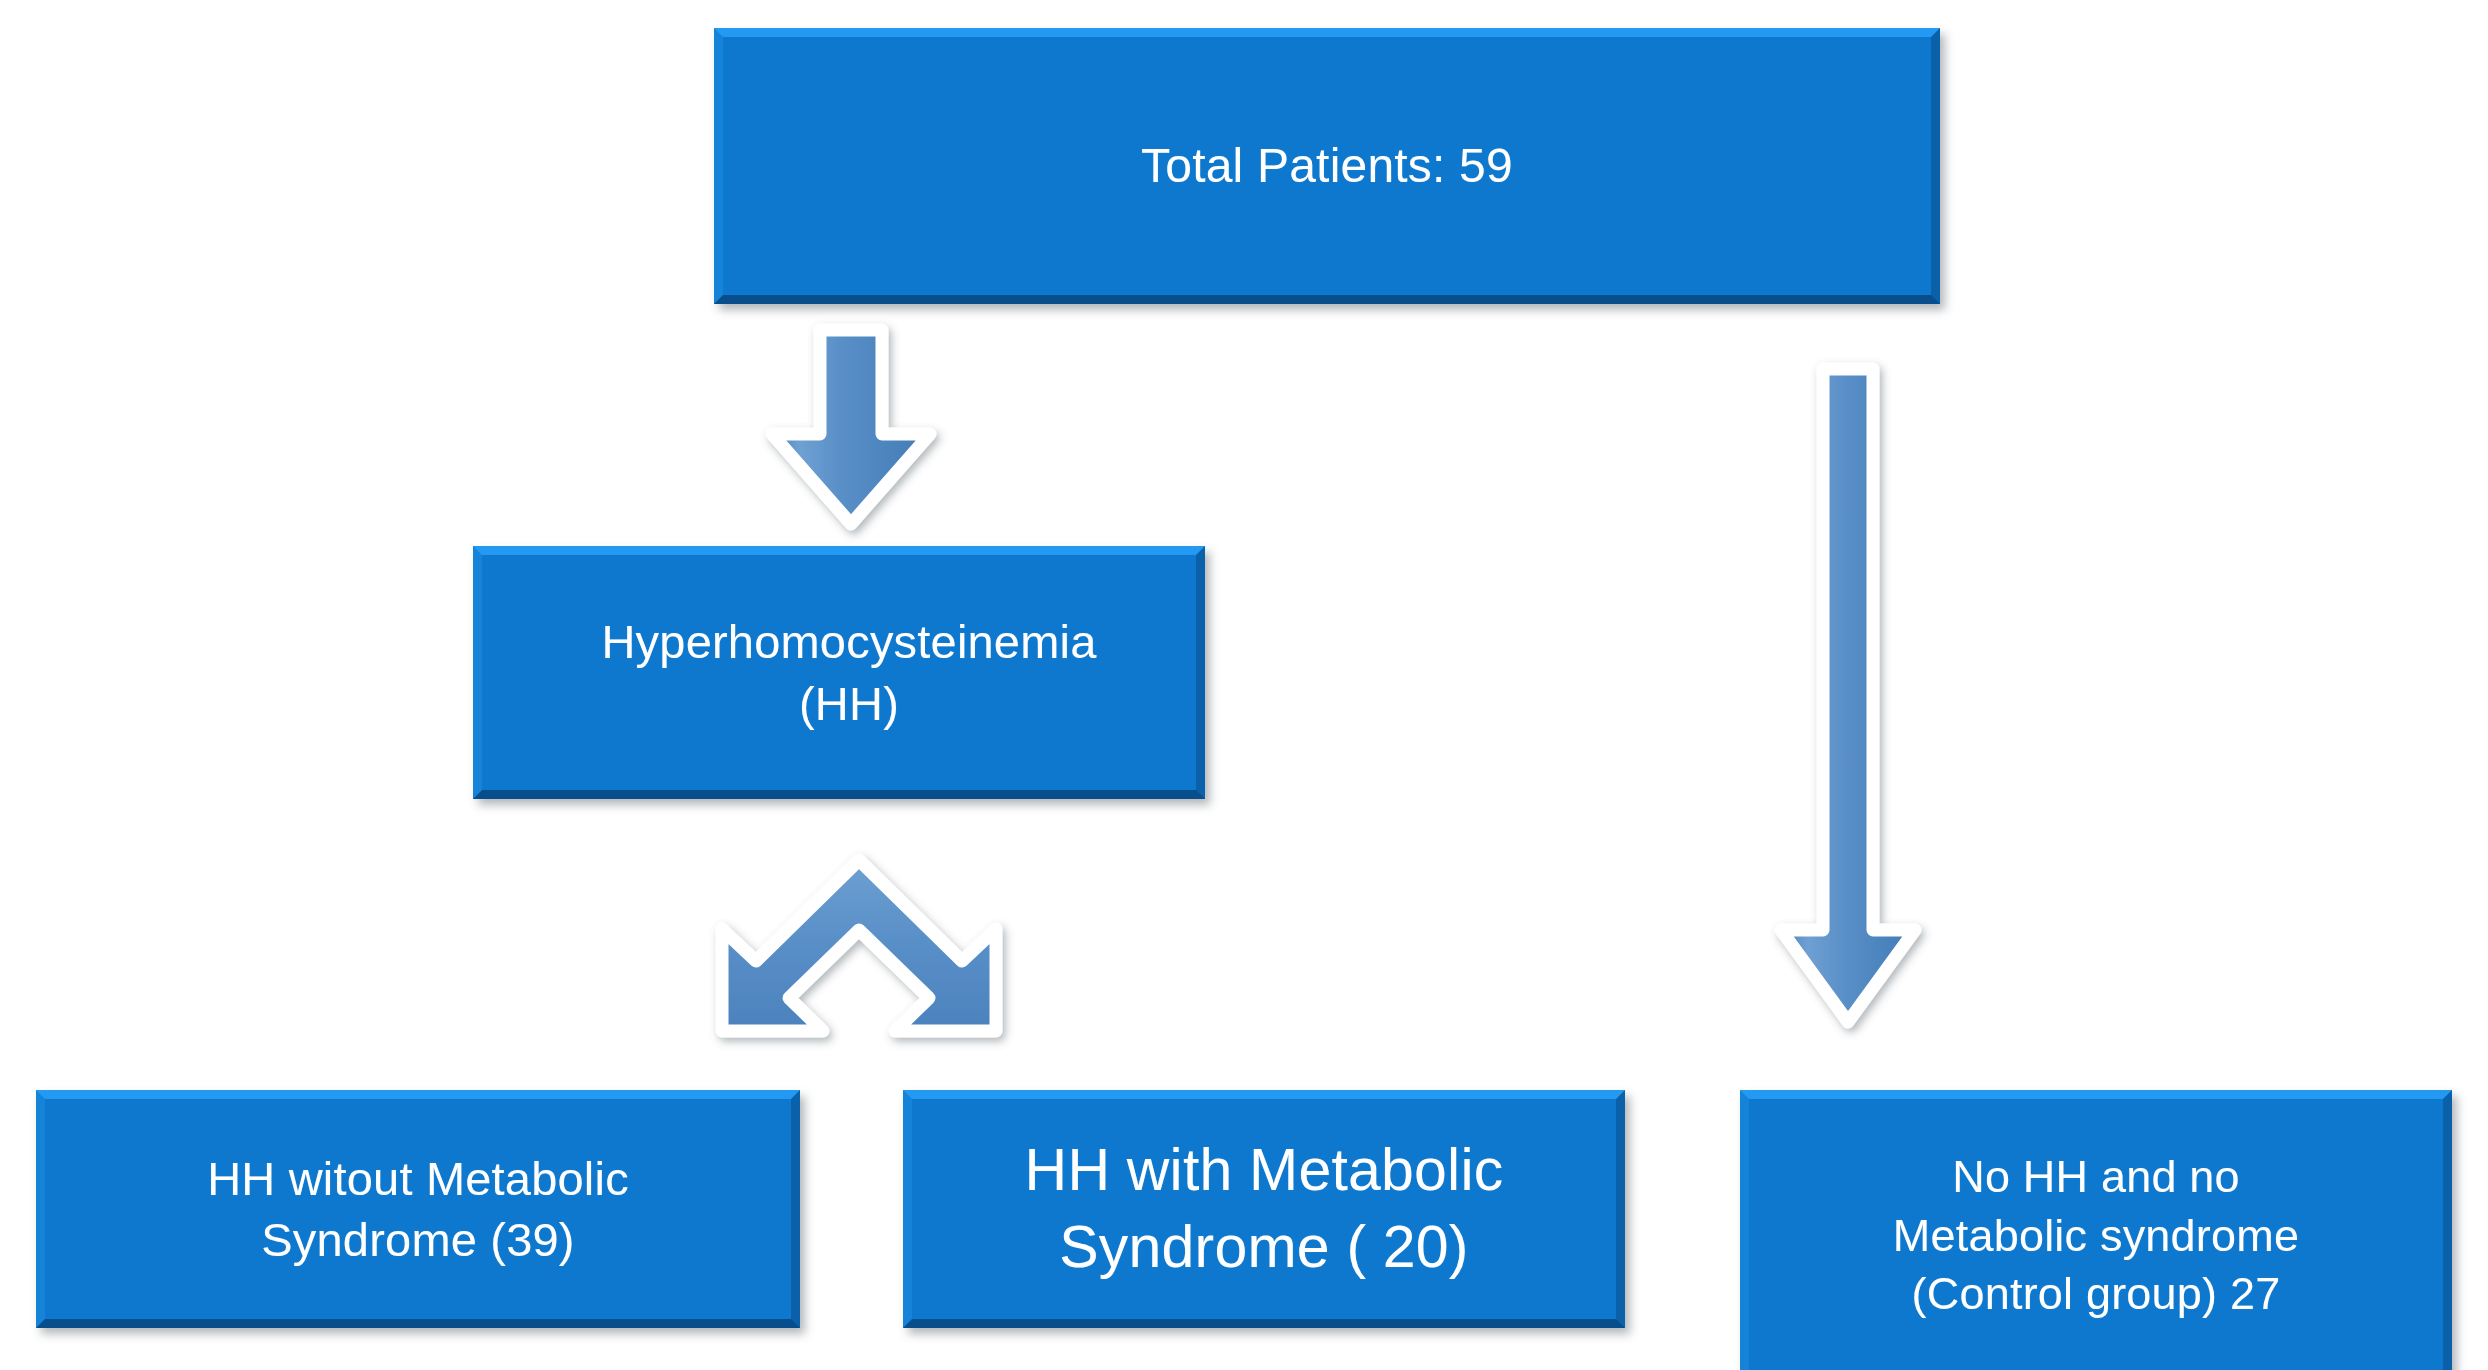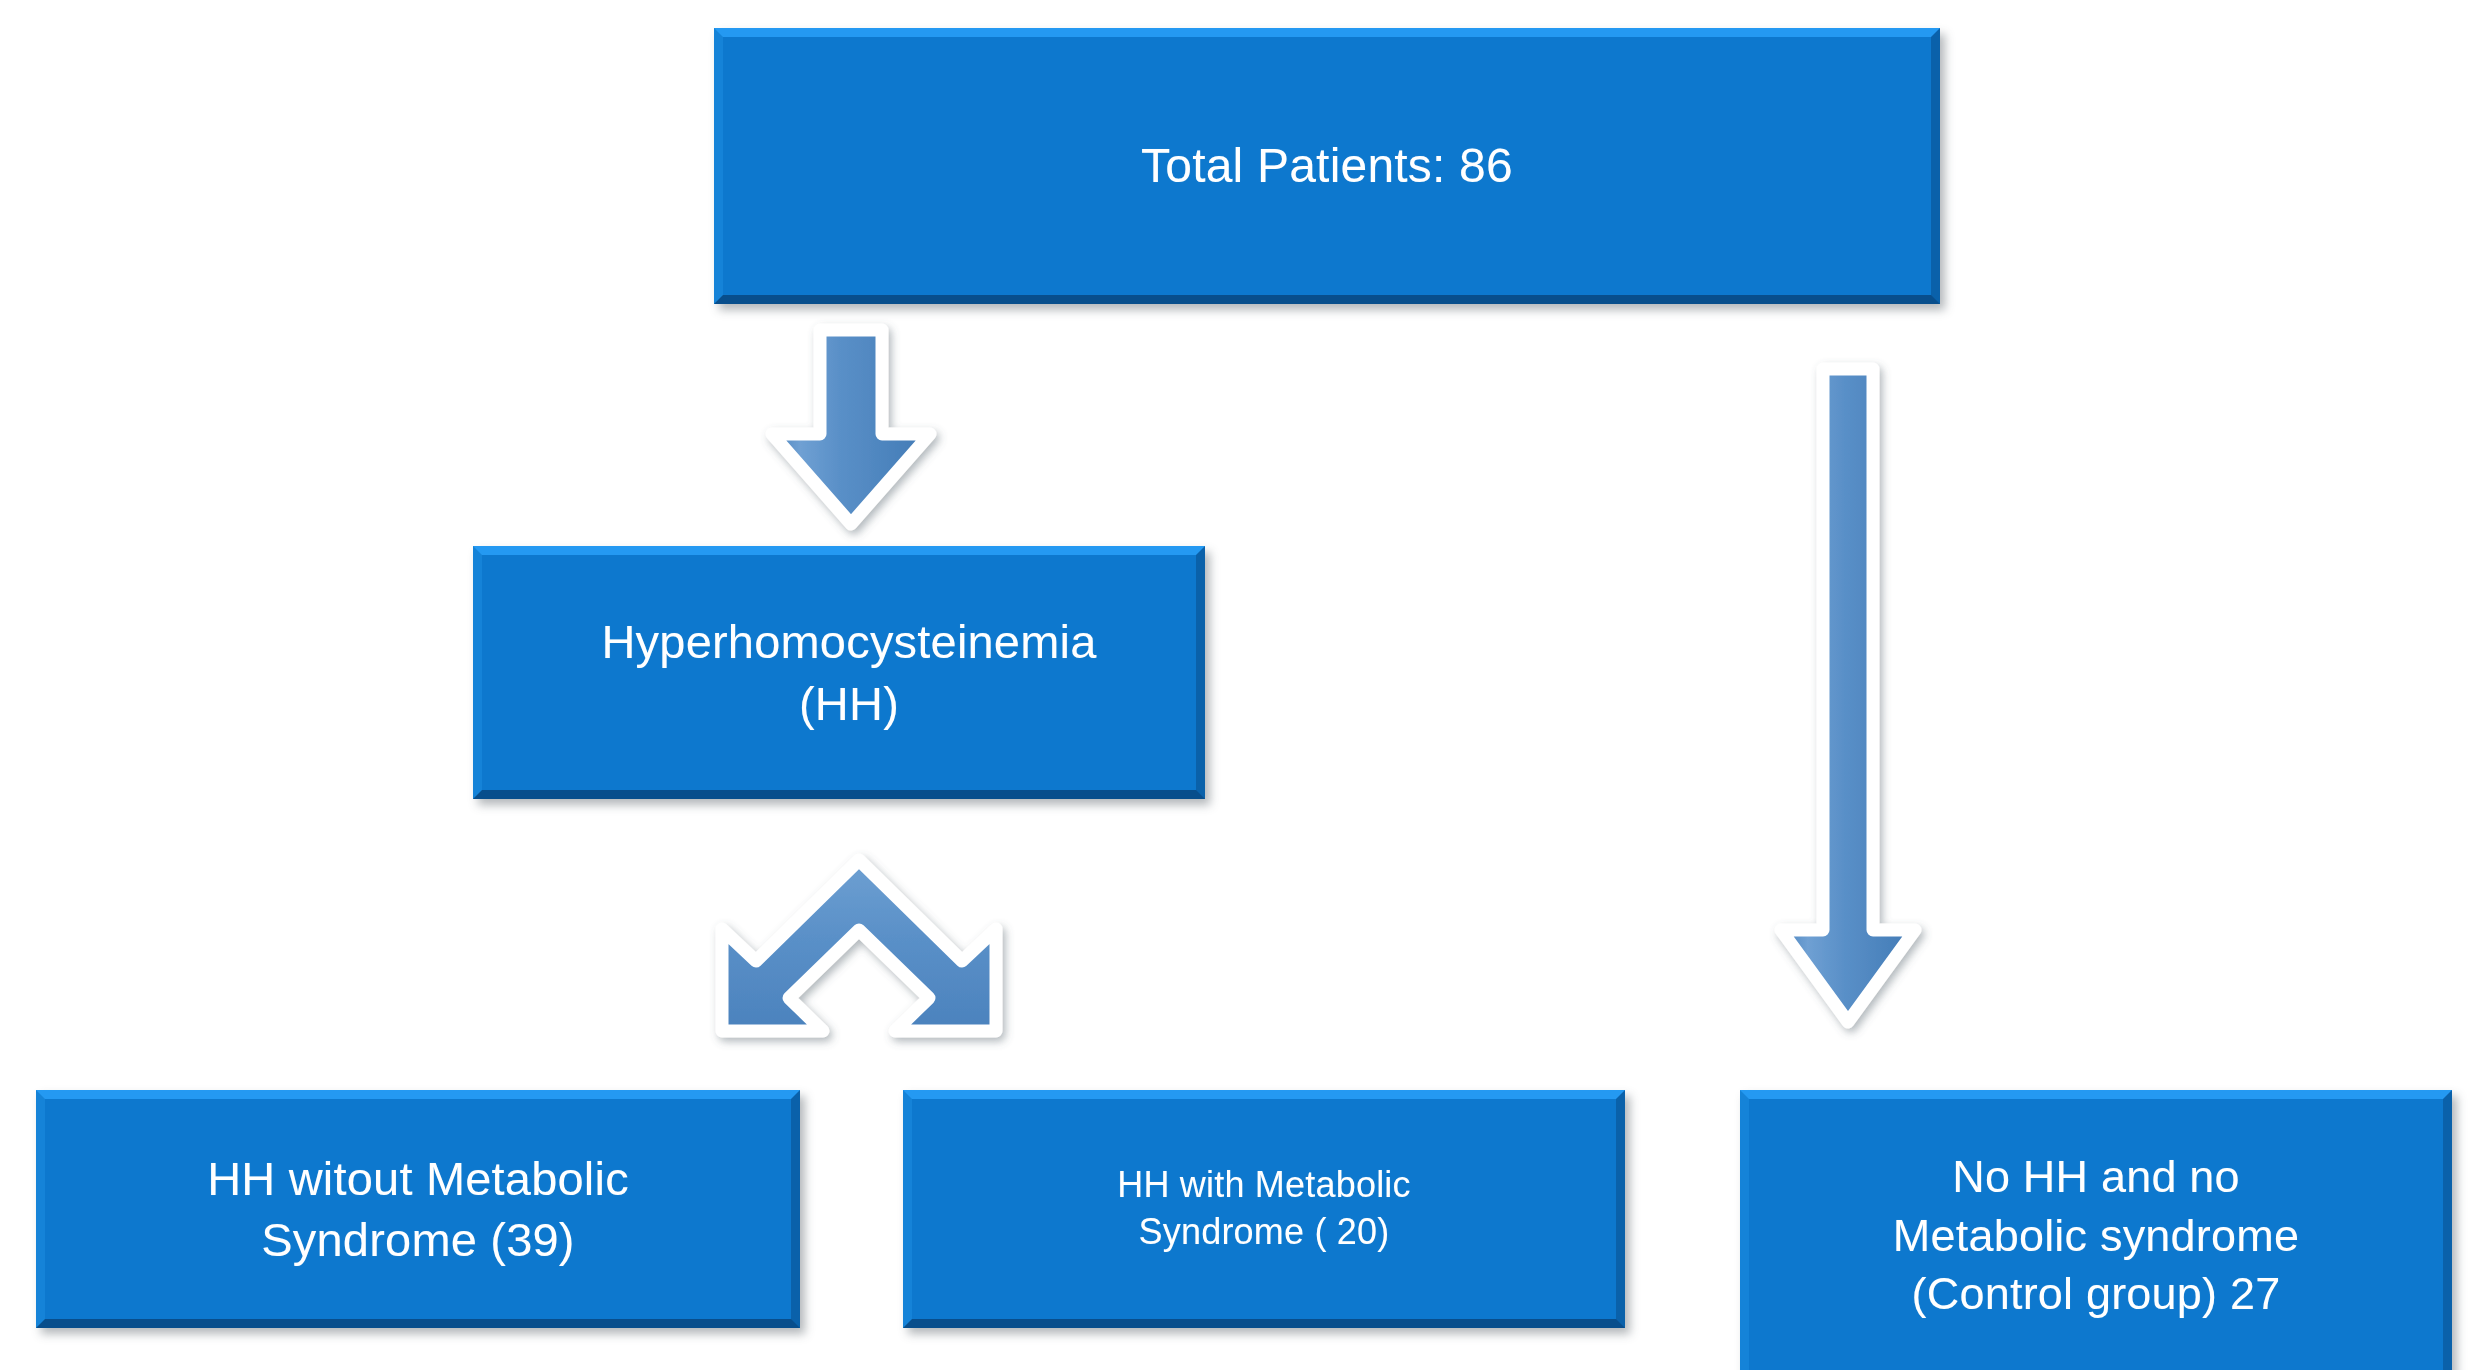--- a/index.html
+++ b/index.html
@@ -42,41 +42,41 @@
     display: block;
     width: 100%;
     padding: 0 12px;
     text-shadow: 0 0 1px rgba(255,255,255,0.25);
     white-space: pre-line;
   }
 
   #box-total        { left: 714px;  top: 28px;   width: 1226px; height: 276px; font-size: 48px; }
   #box-hh           { left: 473px;  top: 546px;  width: 732px;  height: 253px; font-size: 47px; padding-left: 20px; }
   #box-hh-without   { left: 28px;   top: 1090px; width: 764px;  height: 238px; font-size: 47px; margin-left: 8px; }
-  #box-hh-with      { left: 903px;  top: 1090px; width: 722px;  height: 238px; font-size: 36px; }
+  #box-hh-with      { left: 903px;  top: 1090px; width: 722px;  height: 238px; font-size: 59px; }
   #box-control      { left: 1740px; top: 1090px; width: 712px;  height: 292px; font-size: 45px; }
 
   
   .arrow {
     position: absolute;
     pointer-events: auto;
   }
   #arrow-down-total  { left: 758px;  top: 322px;  width: 186px;  height: 212px; }
   #arrow-split-hh    { left: 686px;  top: 846px;  width: 346px;  height: 216px; }
   #arrow-down-right  { left: 1768px; top: 360px;  width: 160px;  height: 672px; }
 
   .arrow svg { display: block; width: 100%; height: 100%; overflow: visible; }
 </style>
 </head>
 <body>
 
 <div id="canvas">
 
   <div class="flow-box" id="box-total">
-    <span class="box-label">Total Patients: 86</span>
+    <span class="box-label">Total Patients: 59</span>
   </div>
 
   <div class="arrow" id="arrow-down-total">
     <svg viewBox="0 0 186 212" preserveAspectRatio="none">
       <defs>
         <linearGradient id="gradArrowV1" x1="0" y1="0" x2="1" y2="0">
           <stop offset="0%" stop-color="#4a83bd"></stop>
           <stop offset="18%" stop-color="#6fa0d3"></stop>
           <stop offset="42%" stop-color="#5a90c8"></stop>
           <stop offset="100%" stop-color="#417ab5"></stop>

